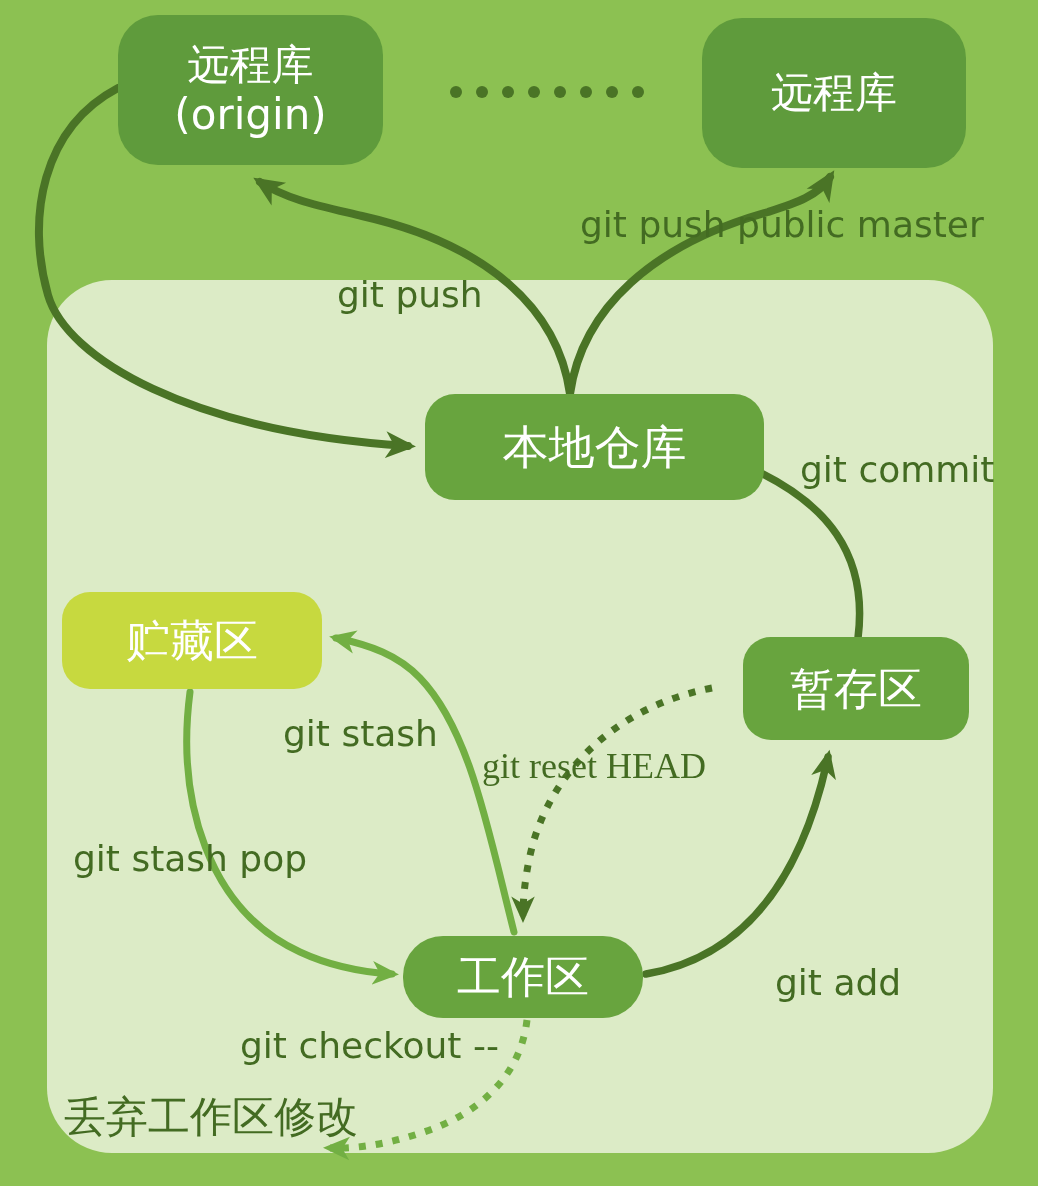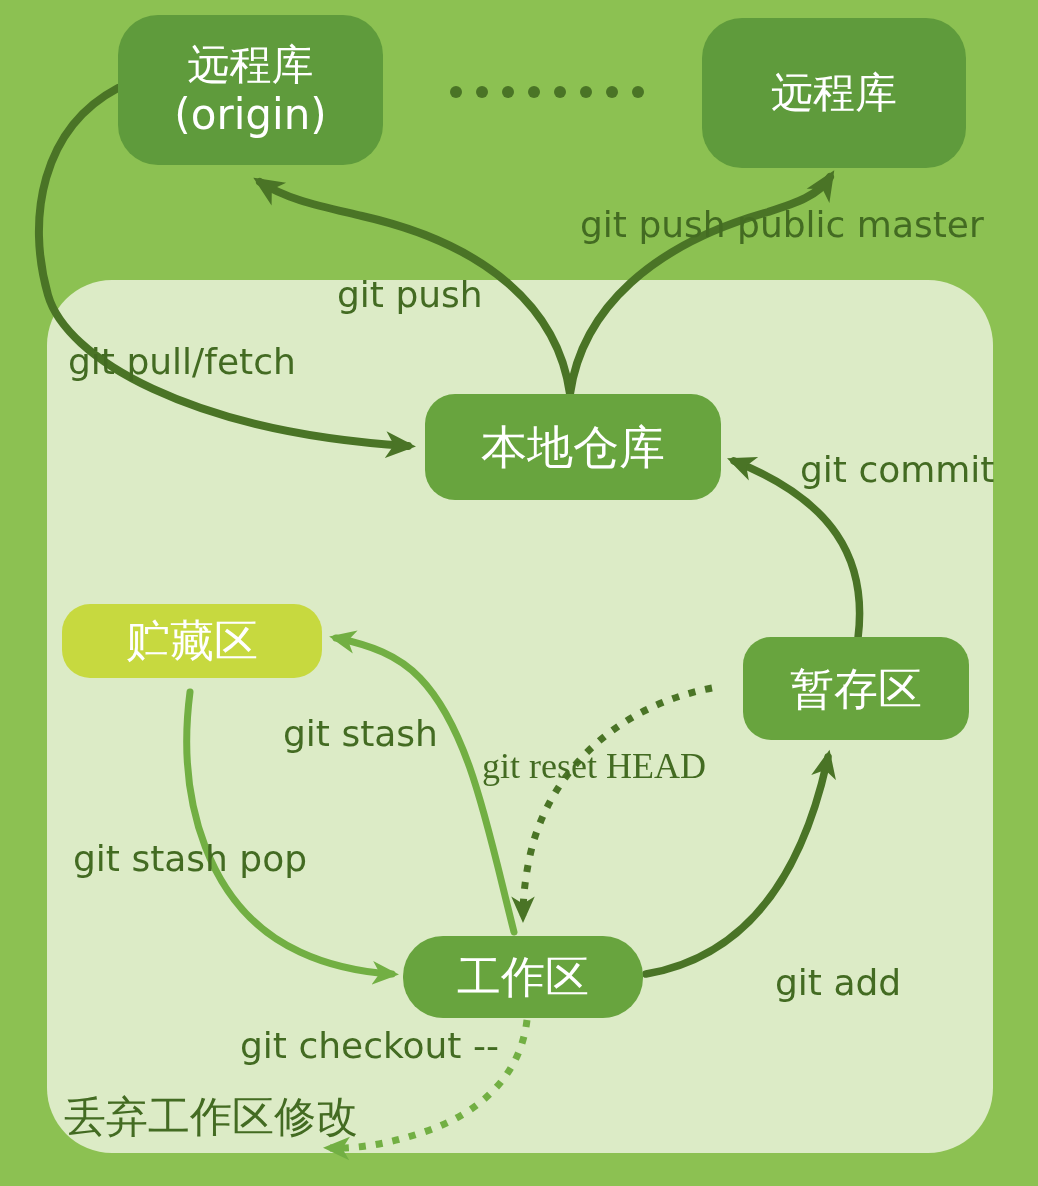--- a/index.html
+++ b/index.html
@@ -89,41 +89,40 @@
 
   <div class="node remote" style="left:118px; top:15px; width:265px; height:150px;">
     <span>远程库</span>
     <span>(origin)</span>
   </div>
 
   <div class="node remote" style="left:702px; top:18px; width:264px; height:150px;">
     <span>远程库</span>
   </div>
 
-  <div class="node inner" style="left:425px; top:394px; width:296px; height:106px; border-radius:30px; font-size:46px;">
+  <div class="node inner" style="left:425px; top:394px; width:339px; height:106px; border-radius:30px; font-size:46px;">
     <span>本地仓库</span>
   </div>
 
-  <div class="node stash" style="left:62px; top:592px; width:260px; height:74px; border-radius:28px;margin-top:12px;">
+  <div class="node stash" style="left:62px; top:592px; width:260px; height:97px; border-radius:28px;">
     <span>贮藏区</span>
   </div>
 
   <div class="node inner" style="left:743px; top:637px; width:226px; height:103px; border-radius:28px;">
     <span>暂存区</span>
   </div>
 
   <div class="node inner" style="left:403px; top:936px; width:240px; height:82px; border-radius:40px;">
     <span>工作区</span>
   </div>
 
   <span class="cmd" style="left:580px; top:207px;">git push public master</span>
 
   <span class="cmd" style="left:337px; top:277px;">git push</span>
 
-  <span class="cmd" style="left:68px; top:344px;">git pull/fetch</span>
 
   <span class="cmd" style="left:800px; top:452px;">git commit</span>
 
   <span class="cmd" style="left:283px; top:716px;">git stash</span>
 
   <span class="cmd" style="left:482px; top:748px;font-family:Liberation Serif, serif;">git reset HEAD</span>
 
   <span class="cmd" style="left:73px; top:841px;">git stash pop</span>
 
   <span class="cmd" style="left:775px; top:965px;">git add</span>

